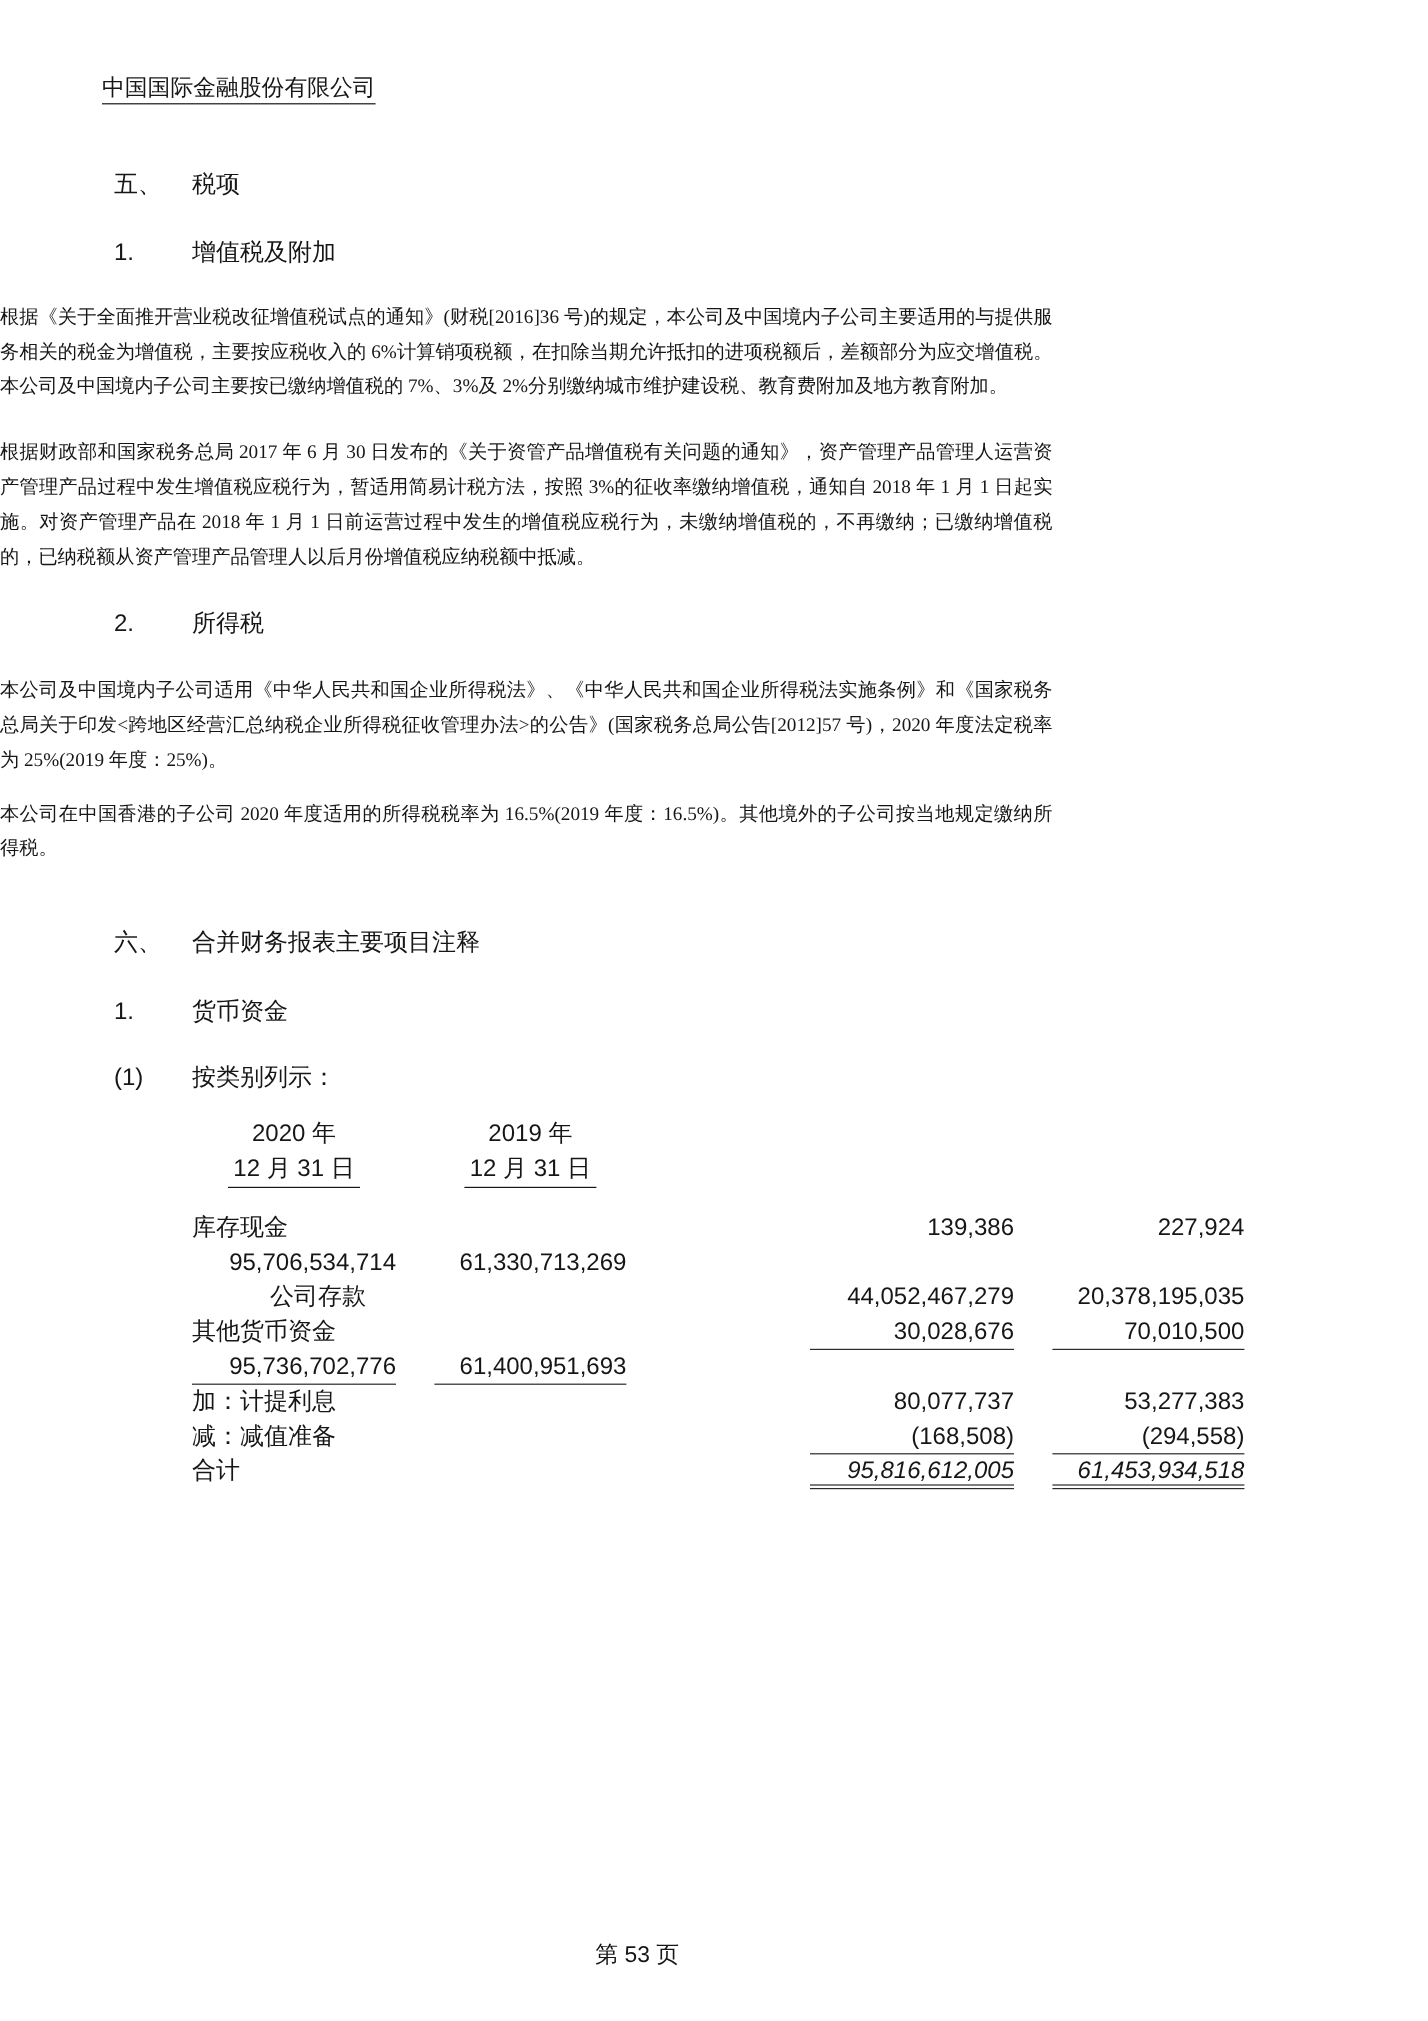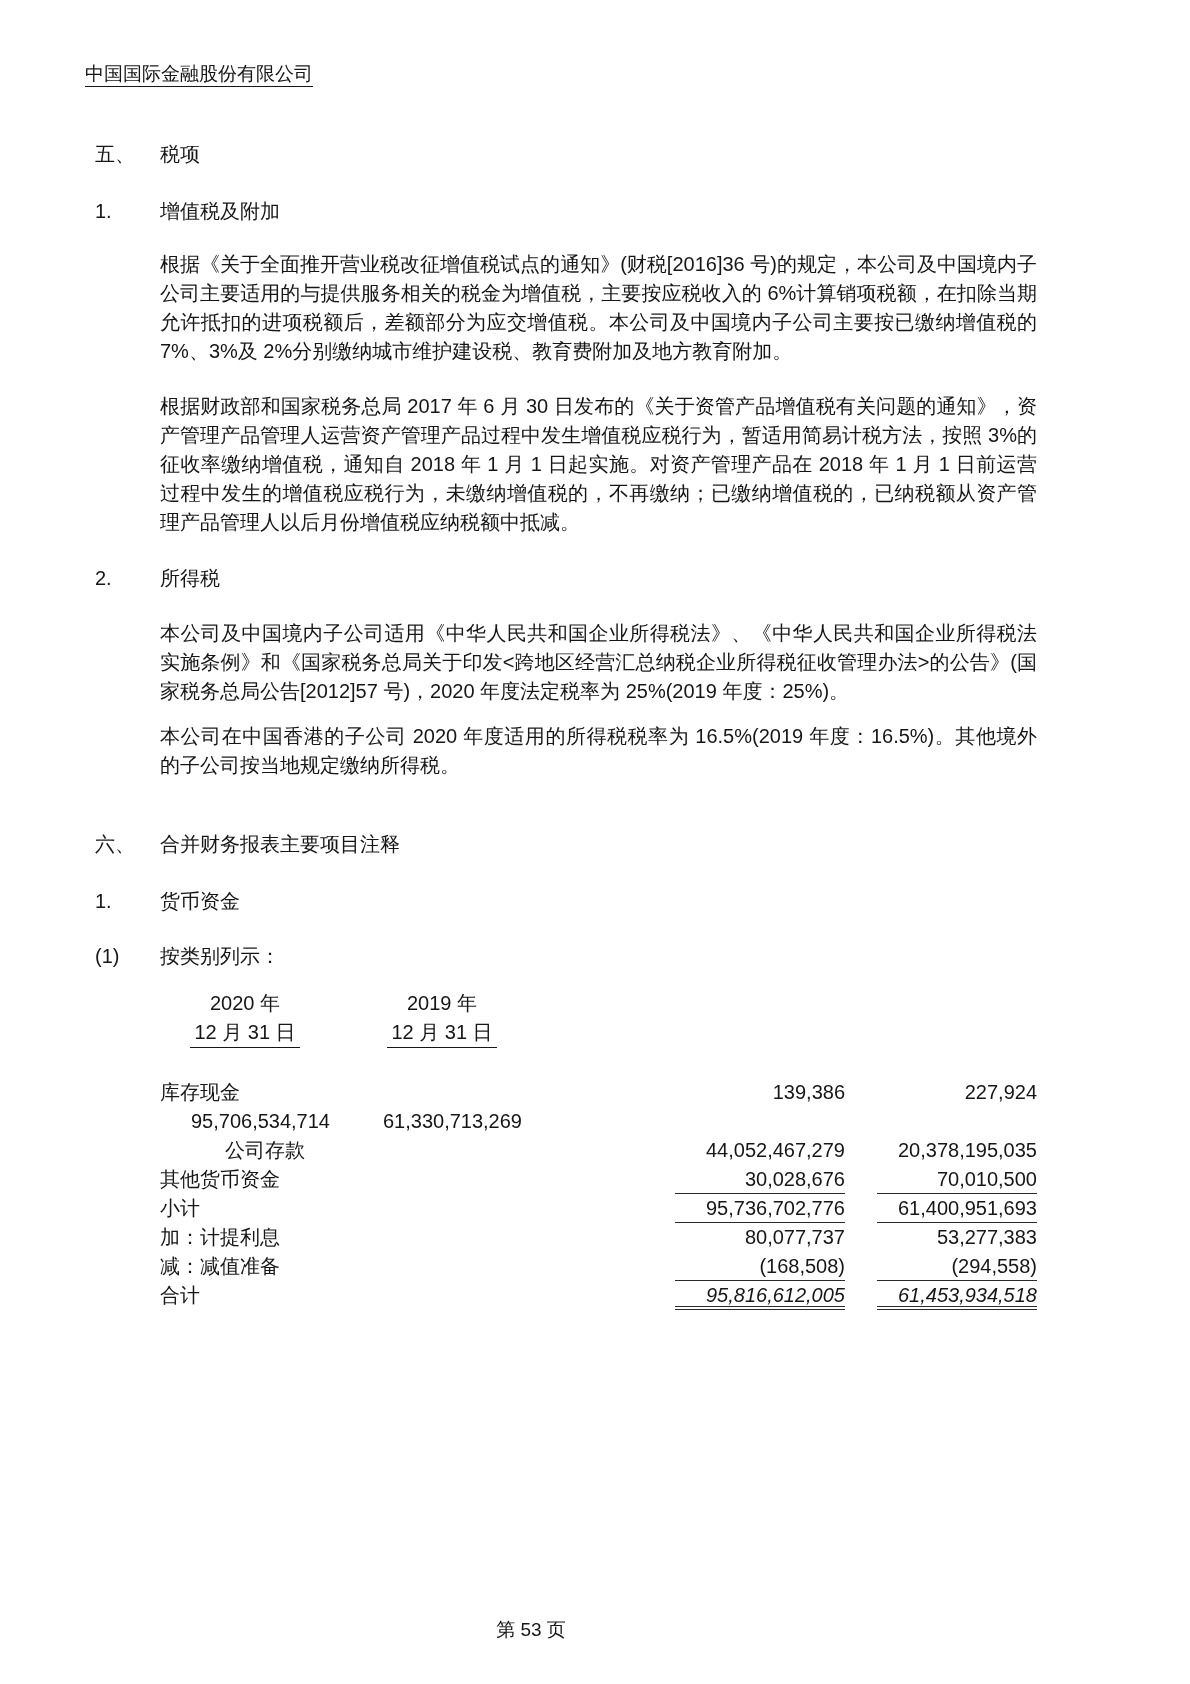--- a/index.html
+++ b/index.html
@@ -18,39 +18,39 @@
     width:fit-content;
     border-bottom:1px solid #161616;
     padding-bottom:1px;
     font-weight:400;
   }
   .sec-head { display:flex; margin-left:95px; font-size:20px; line-height:23px; }
   .sec-head .num { width:65px; flex:0 0 65px; }
   .h5  { margin-top:56px; }
   .h5s1{ margin-top:34px; }
   .para {
-    margin-left:160px; width:877px;
-    font-size:20px; line-height:29px;
-    text-align:justify; text-justify:inter-ideograph;
+    width:877px;
+    font-size:16px; line-height:29px;
+    text-align:justify; text-justify:inter-ideograph;font-family:Liberation Serif, serif;
   }
   .p-vat1 { margin-top:27px; }
   .p-vat2 { margin-top:26px; }
   .h5s2   { margin-top:30px; }
   .p-it1  { margin-top:29px; }
   .p-it2  { margin-top:16px; }
   .h6     { margin-top:53px; }
   .h6s1   { margin-top:34px; }
   .h6i1   { margin-top:32px; }
 
   .fin-table { margin:21px 0 0 160px; width:877px; font-size:20px; }
   .t-head { display:flex; text-align:center; }
   .t-col-head { width:170px; line-height:29px; }
   .t-col-head.c2 { width:160px; margin-left:32px; }
   .t-col-head .date { display:inline-block; border-bottom:1px solid #161616; padding:0 4px 1px 4px; line-height:28px; }
-  .t-body { margin-top:30px; }
+  .t-body { margin-top:19px; }
   .t-row { display:flex; height:29px; line-height:29px; }
   .t-label { flex:1 1 auto; }
   .t-row.indent .t-label { padding-left:65px; }
   .t-num { text-align:right; }
   .t-num.c1 { width:170px; flex:0 0 170px; }
   .t-gap { width:32px; flex:0 0 32px; }
   .t-num.c2 { width:160px; flex:0 0 160px; }
   .t-row.rule-below .t-num { border-bottom:1px solid #2a2a2a; }
   .t-row.double-below .t-num { border-bottom:4px double #2a2a2a;font-style:italic; }
 
@@ -132,21 +132,20 @@
         <span class="t-gap"></span>
         <span class="t-num c2">20,378,195,035</span>
       </div>
       <div class="t-row rule-below">
         <span class="t-label">其他货币资金</span>
         <span class="t-num c1">30,028,676</span>
         <span class="t-gap"></span>
         <span class="t-num c2">70,010,500</span>
       </div>
       <div class="t-row rule-below">
-        <span class="t-label">小计</span>
         <span class="t-num c1">95,736,702,776</span>
         <span class="t-gap"></span>
         <span class="t-num c2">61,400,951,693</span>
       </div>
       <div class="t-row">
         <span class="t-label">加：计提利息</span>
         <span class="t-num c1">80,077,737</span>
         <span class="t-gap"></span>
         <span class="t-num c2">53,277,383</span>
       </div>

